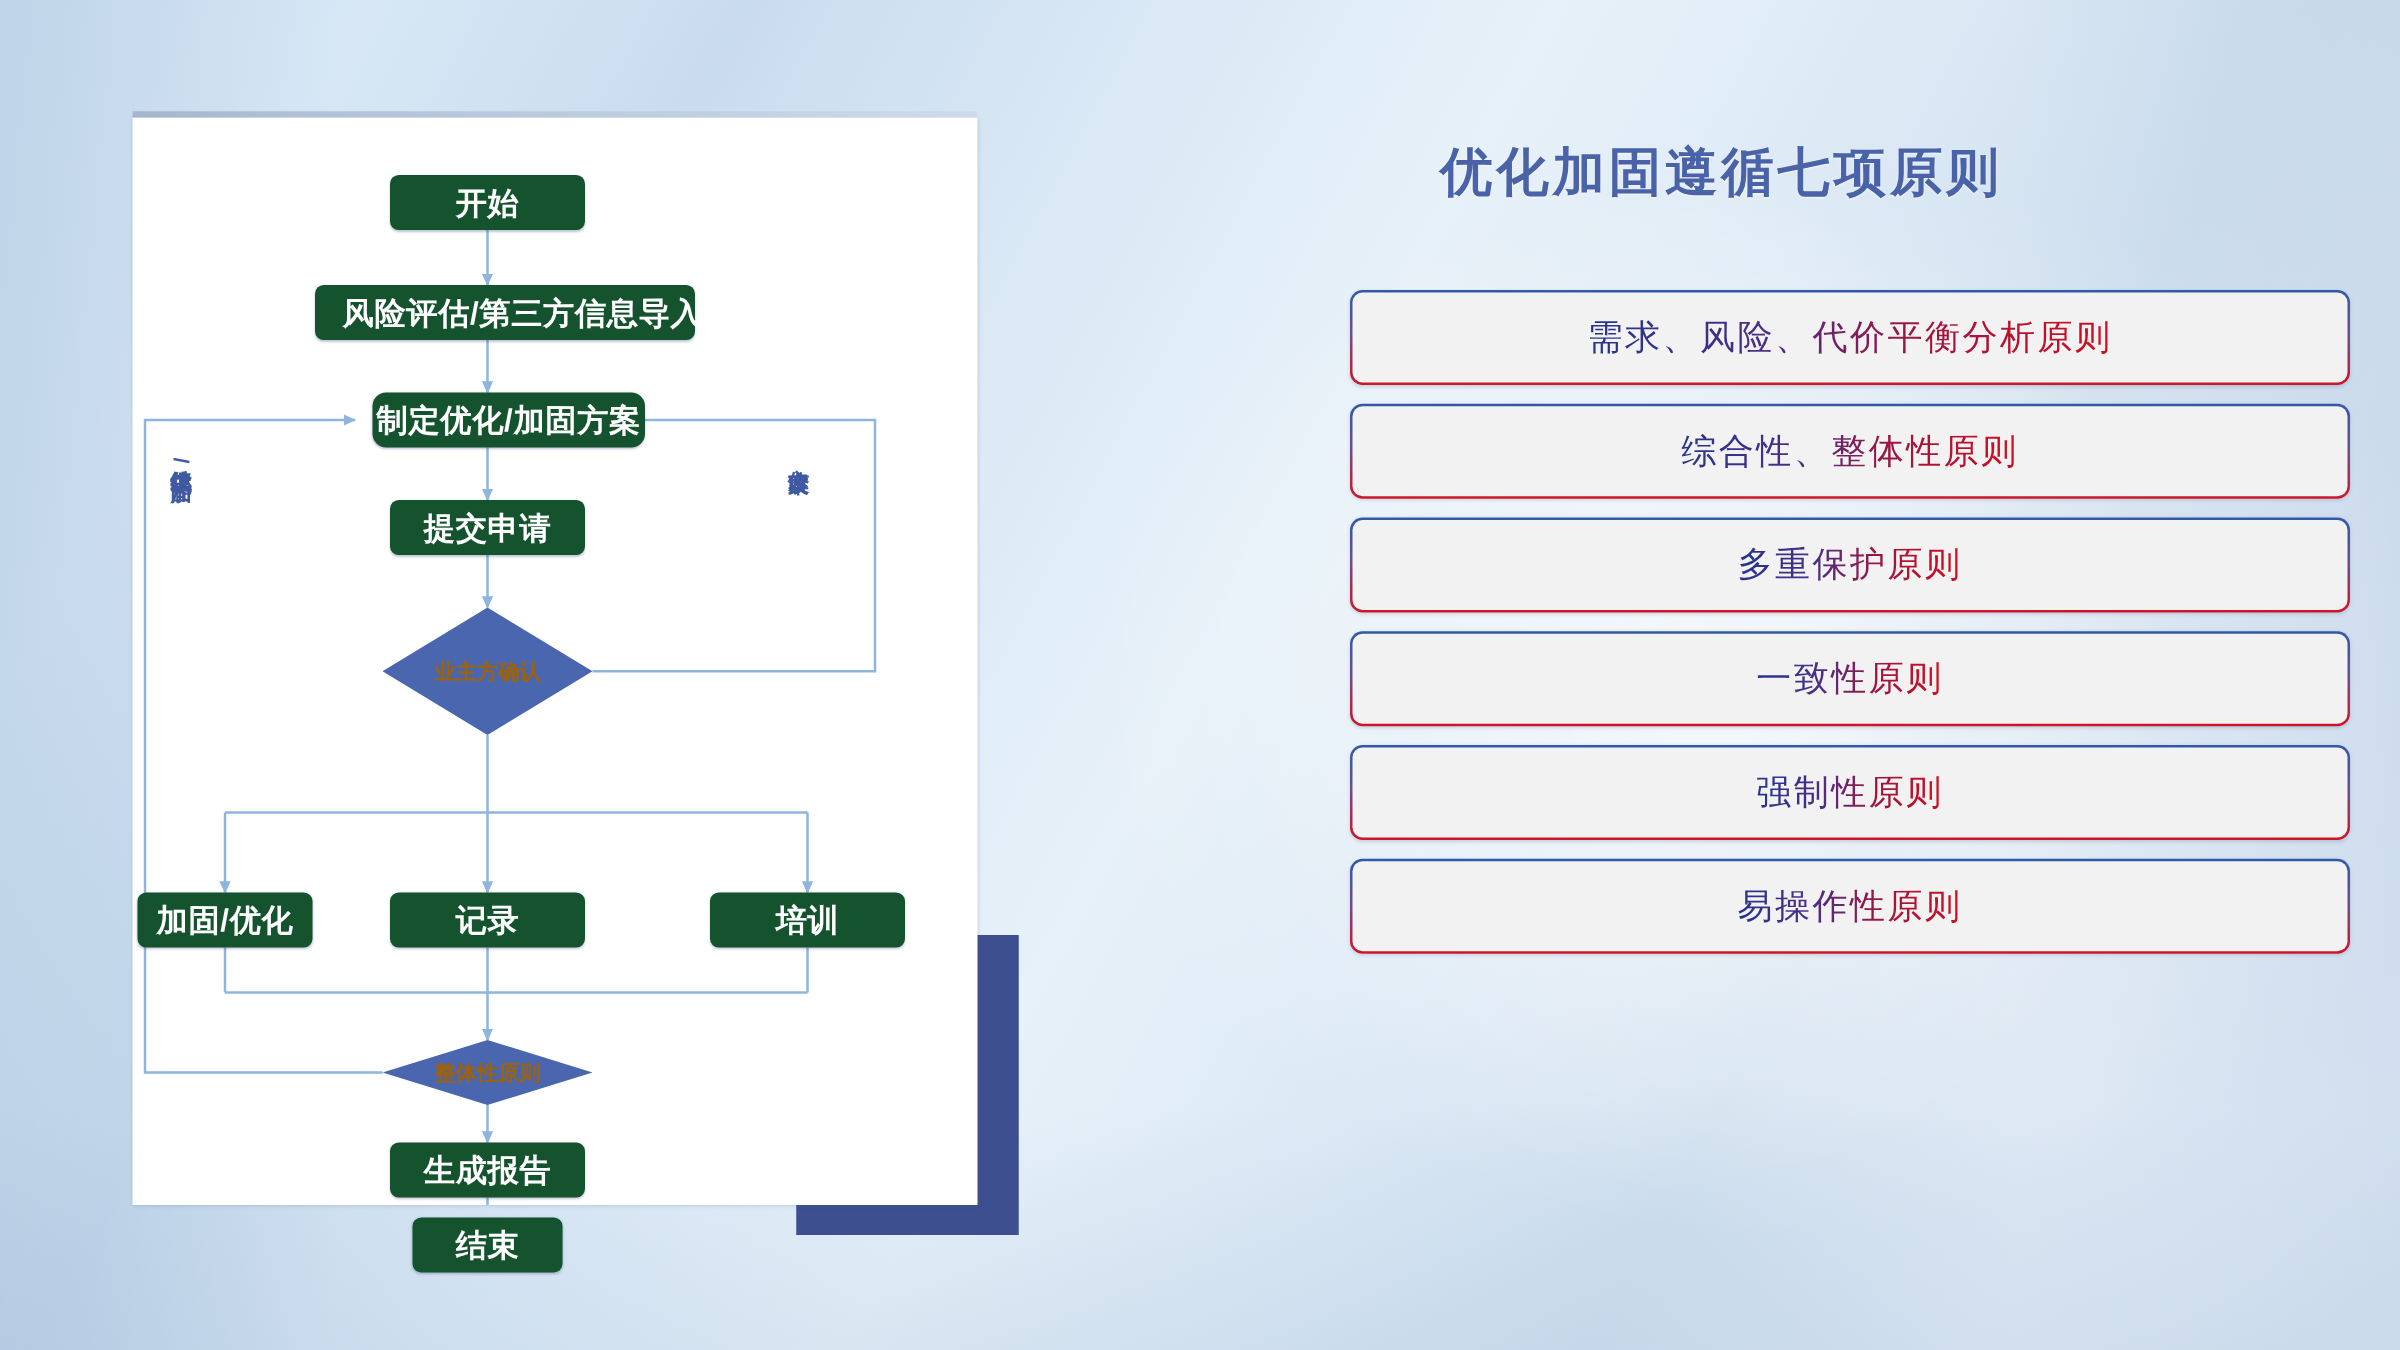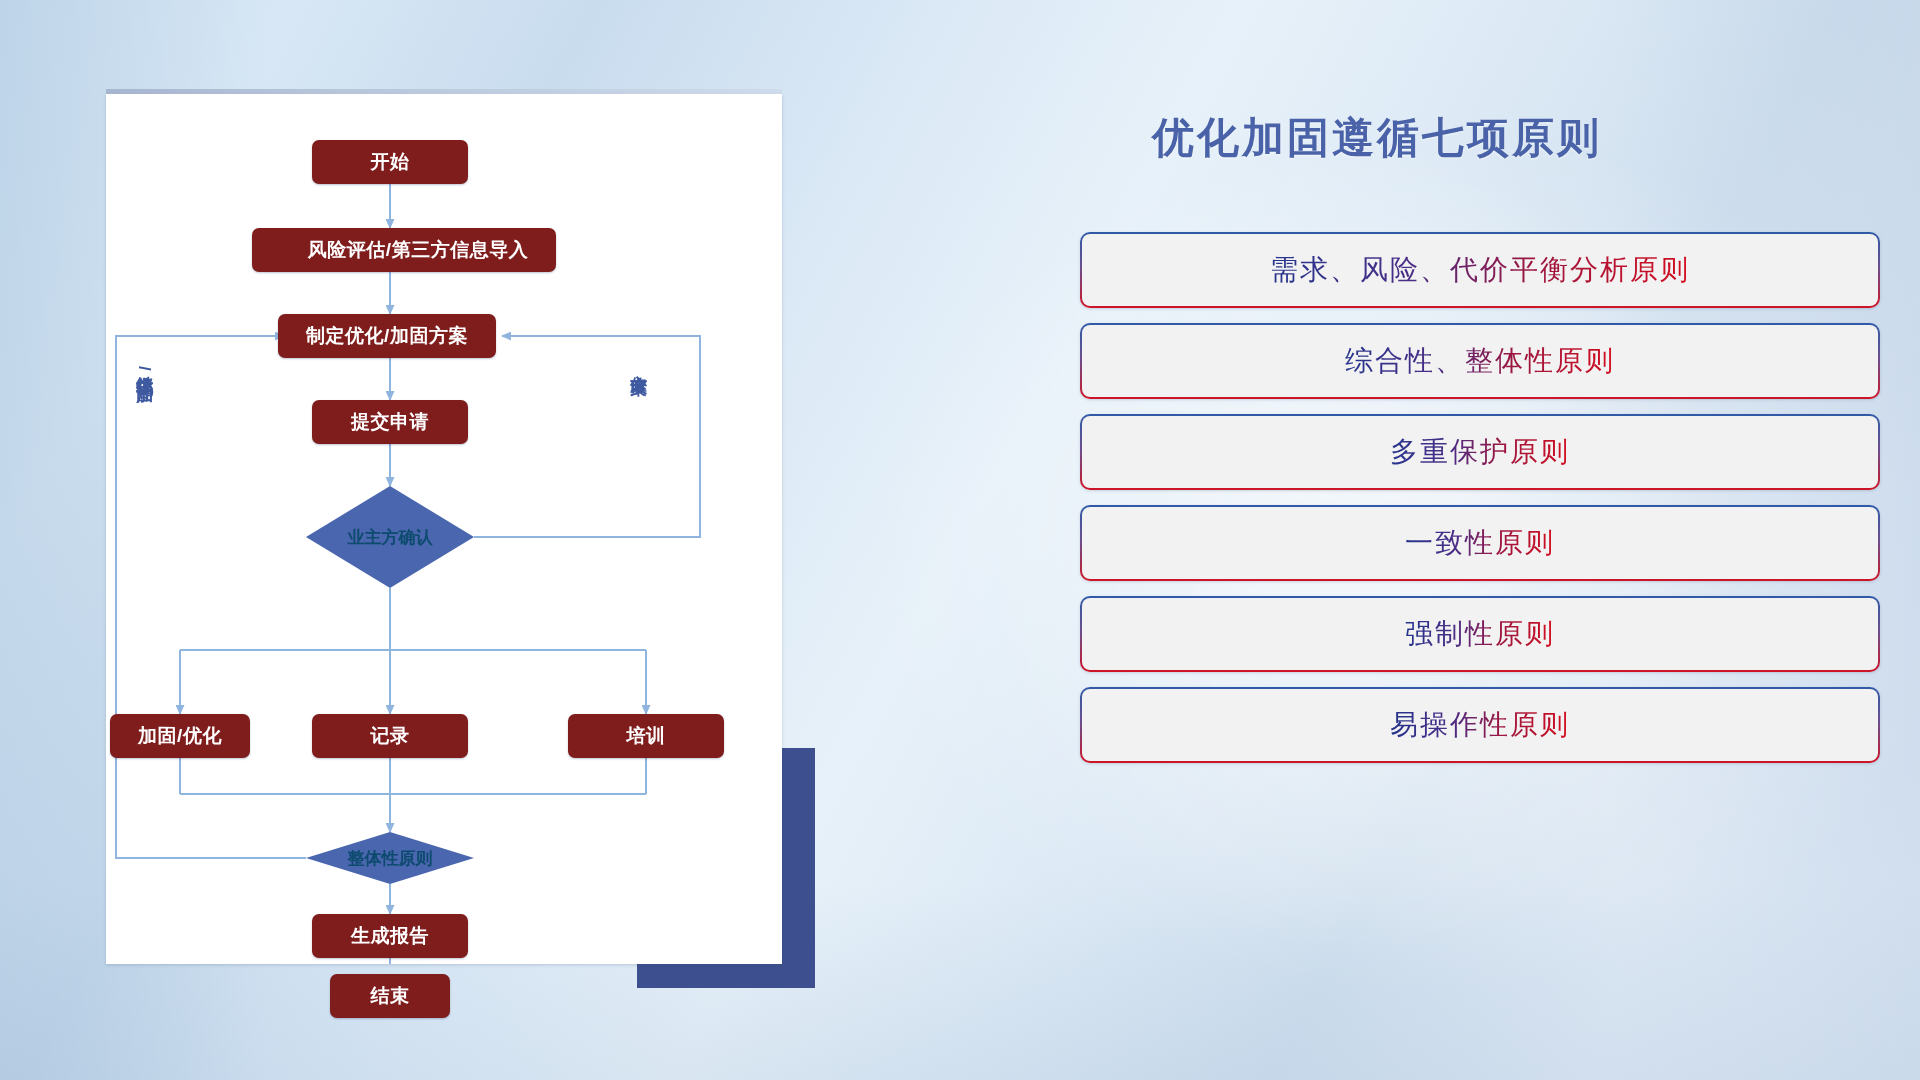--- a/index.html
+++ b/index.html
@@ -54,32 +54,32 @@
   #flow-card::before{
     content:"";position:absolute;left:0;right:0;top:-5px;height:5px;
     background:linear-gradient(90deg,#9aa9c4,#b9c6db 55%,#cdd8e8);
     opacity:.75;
   }
 
   svg#flow{position:absolute;left:0;top:0;}
 
   .fnode{
     position:absolute;
-    background:#7f1d1d;
+    background:#14532d;
     color:#ffffff;
     border-radius:7px;
     display:flex;align-items:center;justify-content:center;
-    font-size:19px;font-weight:700;letter-spacing:.5px;
+    font-size:25px;font-weight:700;letter-spacing:.5px;
     white-space:nowrap;
     box-shadow:0 1px 2px rgba(40,60,110,.30);
   }
   .fdiamond{
     position:absolute;
     display:flex;align-items:center;justify-content:center;
-    color:#0c4a6e;font-size:17px;font-weight:700;
+    color:#a16207;font-size:17px;font-weight:700;
     white-space:nowrap;
   }
   .fdiamond .dshape{
     position:absolute;inset:0;
     background:#4a66ae;
     clip-path:polygon(50% 0,100% 50%,50% 100%,0 50%);
   }
   .fdiamond .dlabel{position:relative;z-index:2;}
 
   .vlabel{
@@ -174,21 +174,21 @@
         <path d="M200,764 L10,764 L10,242 L178,242" marker-end="url(#arrL)"></path>
 
         <path d="M368,443 L594,443 L594,242 L396,242" marker-end="url(#arrL)"></path>
       </g>
     </svg>
 
     <div class="fnode" style="left:206px;top:46px;width:156px;height:44px;">开始</div>
 
     <div class="fnode" style="left:146px;top:134px;width:276px;height:44px;padding-left:28px;">风险评估/第三方信息导入</div>
 
-    <div class="fnode" style="left:172px;top:220px;width:218px;height:44px;">制定优化/加固方案</div>
+    <div class="fnode" style="left:192px;top:220px;width:218px;height:44px;border-radius:11px;">制定优化/加固方案</div>
 
     <div class="fnode" style="left:206px;top:306px;width:156px;height:44px;">提交申请</div>
 
     <div class="fdiamond" style="left:200px;top:392px;width:168px;height:102px;">
       <span class="dshape"></span>
       <span class="dlabel">业主方确认</span>
     </div>
 
     <div class="fnode" style="left:4px;top:620px;width:140px;height:44px;">加固/优化</div>
 

